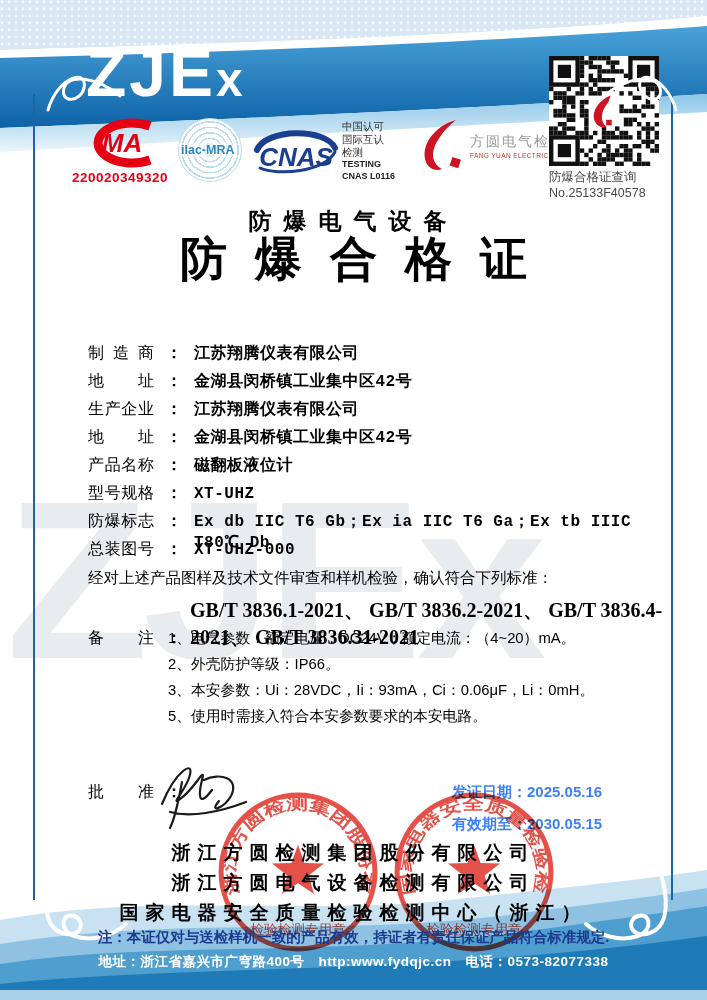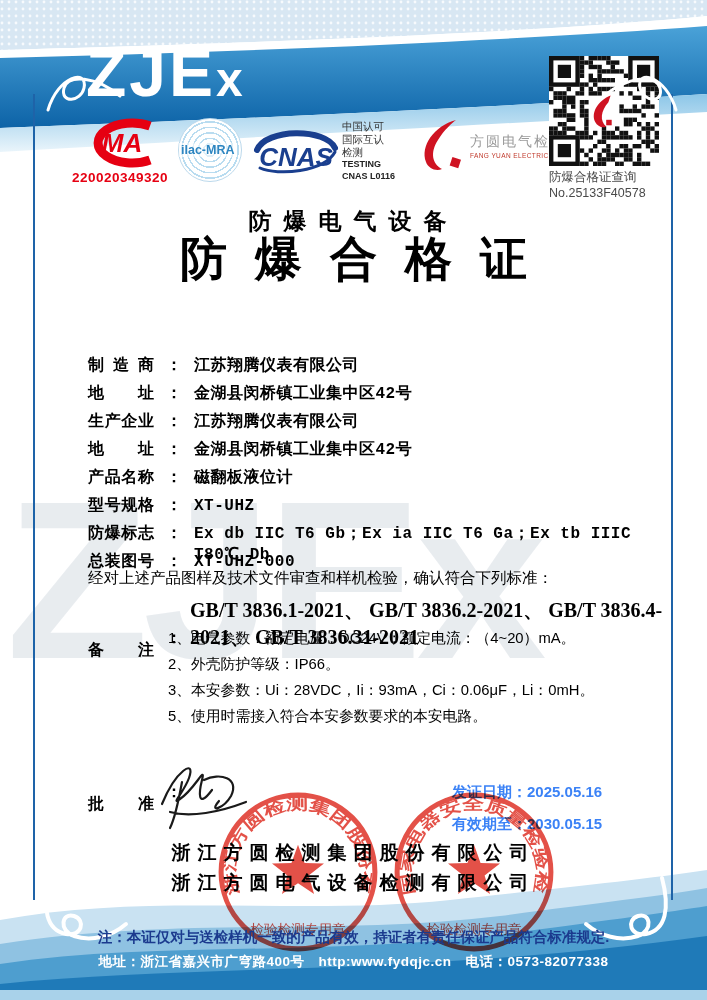--- a/index.html
+++ b/index.html
@@ -42,21 +42,21 @@
     letter-spacing:12px;color:#000;z-index:4;}
   .maintitle{left:0;top:228px;width:707px;text-align:center;font-size:47px;font-weight:800;
     letter-spacing:28px;text-indent:28px;color:#000;z-index:4;}
   .certline{left:0;top:304px;width:707px;text-align:center;font-size:14.5px;color:#111;z-index:4;
     font-family:"Liberation Serif","DejaVu Serif",serif;}
   .certline .gap{display:inline-block;width:26px;}
 
   
   .fields{left:88px;top:343px;width:560px;z-index:4;}
   .frow{height:28px;font-size:16px;color:#000;display:flex;align-items:baseline;}
-  .flabel{display:inline-block;width:66px;text-align:justify;text-align-last:justify;font-weight:700;flex:none;margin-top:12px;}
+  .flabel{display:inline-block;width:66px;text-align:justify;text-align-last:justify;font-weight:400;flex:none;}
   .fcolon{margin:0 12px 0 12px;font-weight:700;flex:none;}
   .fvalue{font-family:Liberation Mono, monospace;font-weight:600;letter-spacing:.5px;}
 
   .confirm{left:88px;top:568px;width:560px;font-size:15.5px;color:#000;z-index:4;}
   .standards{left:190px;top:597px;width:500px;font-size:20px;color:#000;z-index:4;
     font-family:"Liberation Serif","DejaVu Serif",serif;font-weight:600;}
 
   .remark-label{left:88px;top:628px;z-index:4;font-size:16px;font-weight:700;display:flex;}
   .remarks{left:168px;top:626px;width:474px;z-index:4;font-size:14.8px;color:#000;line-height:24px;}
   .remarks div{margin-bottom:2px;}
@@ -473,20 +473,21 @@
       <span>发证日期：</span><span>2025.05.16</span>
     </div>
     <div>
       <span>有效期至：</span><span>2030.05.15</span>
     </div>
   </div>
 
   <div class="abs companies">
     <div>浙江方圆检测集团股份有限公司</div>
     <div>浙江方圆电气设备检测有限公司</div>
+    <div>国家电器安全质量检验检测中心（浙江）</div>
   </div>
 
   <svg class="abs stamp" style="left:212px;top:786px;" width="172" height="172" viewBox="0 0 170 170">
     <defs>
         <path id="arcL" d="M26.7,106.2 A62,62 0 1 1 143.3,106.2" fill="none"></path>
       </defs>
     <g fill="#e0392e" stroke="none">
       <circle cx="85" cy="85" r="76" fill="none" stroke="#e0392e" stroke-width="5"></circle>
       <text font-size="15.5" font-weight="700" font-family="Liberation Sans,sans-serif">
         <textPath href="#arcL" startOffset="0" textLength="300" lengthAdjust="spacingAndGlyphs">浙江方圆检测集团股份有限公司</textPath>

